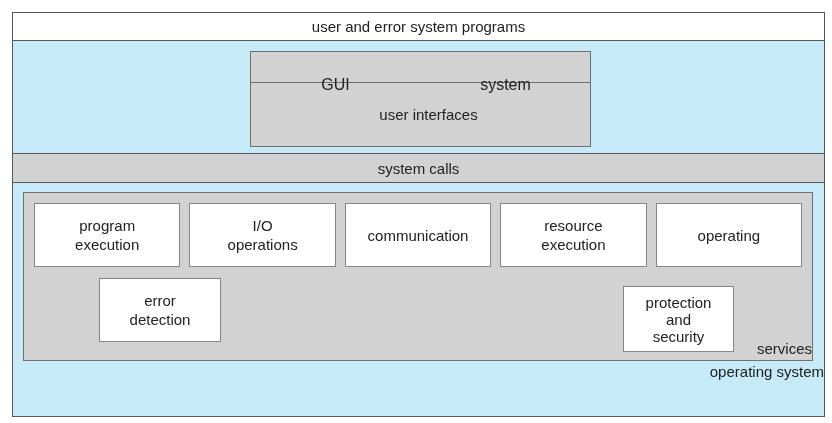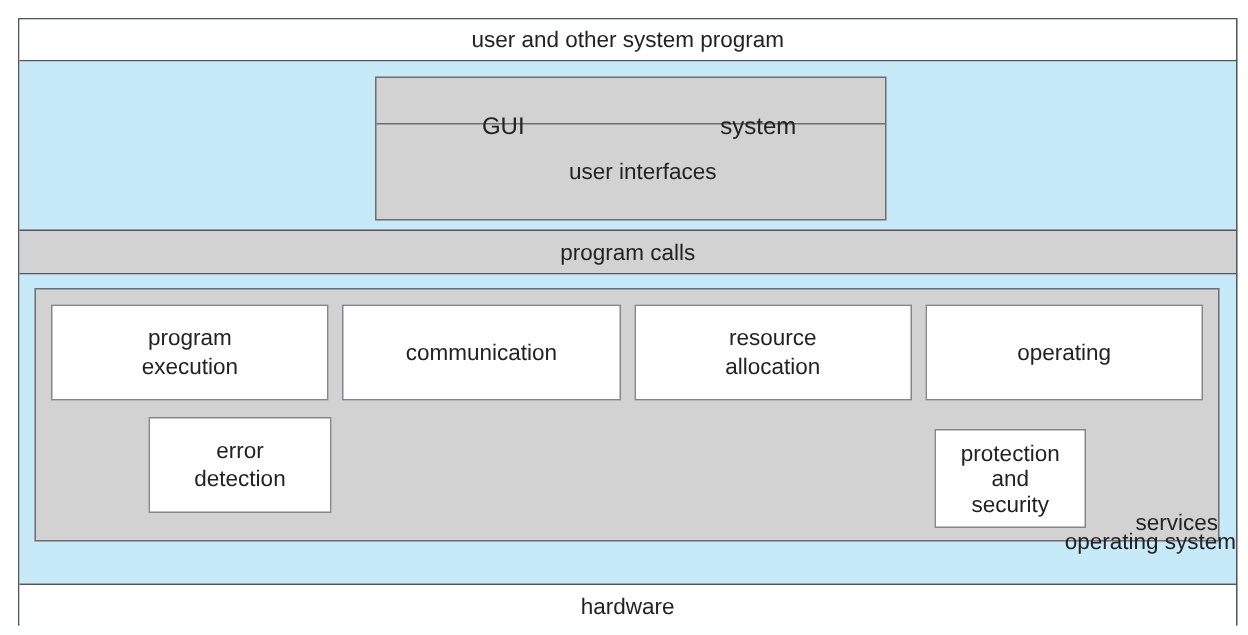--- a/index.html
+++ b/index.html
@@ -93,74 +93,73 @@
   }
   .svc-box {
     background: var(--box-white);
     border: 1px solid var(--border-light);
     display: flex; align-items: center; justify-content: center;
     text-align: center; font-size: 15px; line-height: 19px;
     white-space: pre-line;
   }
   .svc-row1 .svc-box { flex: 1 1 0; height: 64px; }
   .svc-error    { position: absolute; left: 75px;  top: 85px; width: 122px; height: 64px; }
-  .svc-protect  { position: absolute; left: 599px; top: 93px; width: 101px; height: 66px; line-height: 17px; }
+  .svc-protect  { position: absolute; left: 599px; top: 93px; width: 111px; height: 66px; line-height: 17px; }
   .services-label { bottom: 2px; }
-  .os-label { bottom: 18px; }
+  .os-label { bottom: 8px; }
 
   
   .band.hardware {
     height: 29px; background: var(--box-white);
     border-top: 1.5px solid var(--border-dark);
     display: flex; align-items: center; justify-content: center;
     font-size: 15px;
   }
 </style>
 </head>
 <body>
 
 <div class="canvas">
   <div class="figure">
 
     <div class="band user-programs">
-      <span>user and other system program</span>
+      <span>user and error system programs</span>
     </div>
 
     <div class="band blue-ui">
       <div class="ui-box">
         <div class="ui-modes">
           <div class="ui-mode">GUI</div>
           <div class="ui-mode">system</div>
         </div>
         <div class="ui-label">user interfaces</div>
       </div>
     </div>
 
     <div class="band system-calls">
-      <span>program calls</span>
+      <span>system calls</span>
     </div>
 
     <div class="band blue-os">
       <div class="services-panel">
         <div class="svc-row1">
           <div class="svc-box">program
 execution</div>
+          <div class="svc-box">I/O
+operations</div>
           <div class="svc-box">communication</div>
           <div class="svc-box">resource
-allocation</div>
+execution</div>
           <div class="svc-box">operating</div>
         </div>
         <div class="svc-box svc-error">error
 detection</div>
         <div class="svc-box svc-protect">protection
 and
 security</div>
         <div class="label-center services-label">services</div>
       </div>
       <div class="label-center os-label">operating system</div>
     </div>
 
-    <div class="band hardware">
-      <span>hardware</span>
-    </div>
 
   </div>
 </div>
 
 </body></html>

